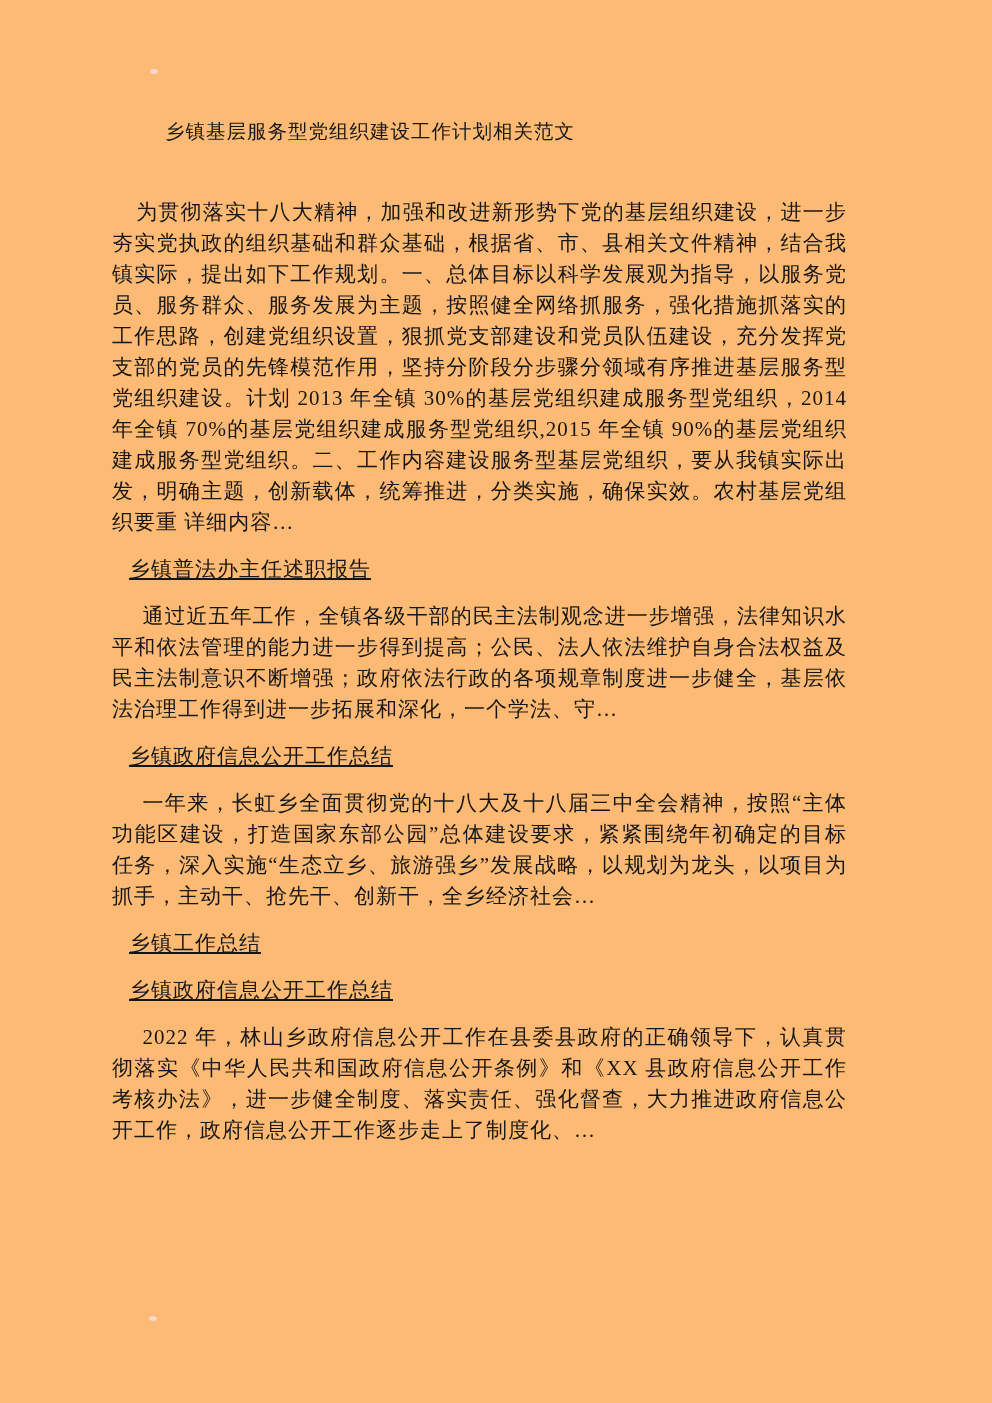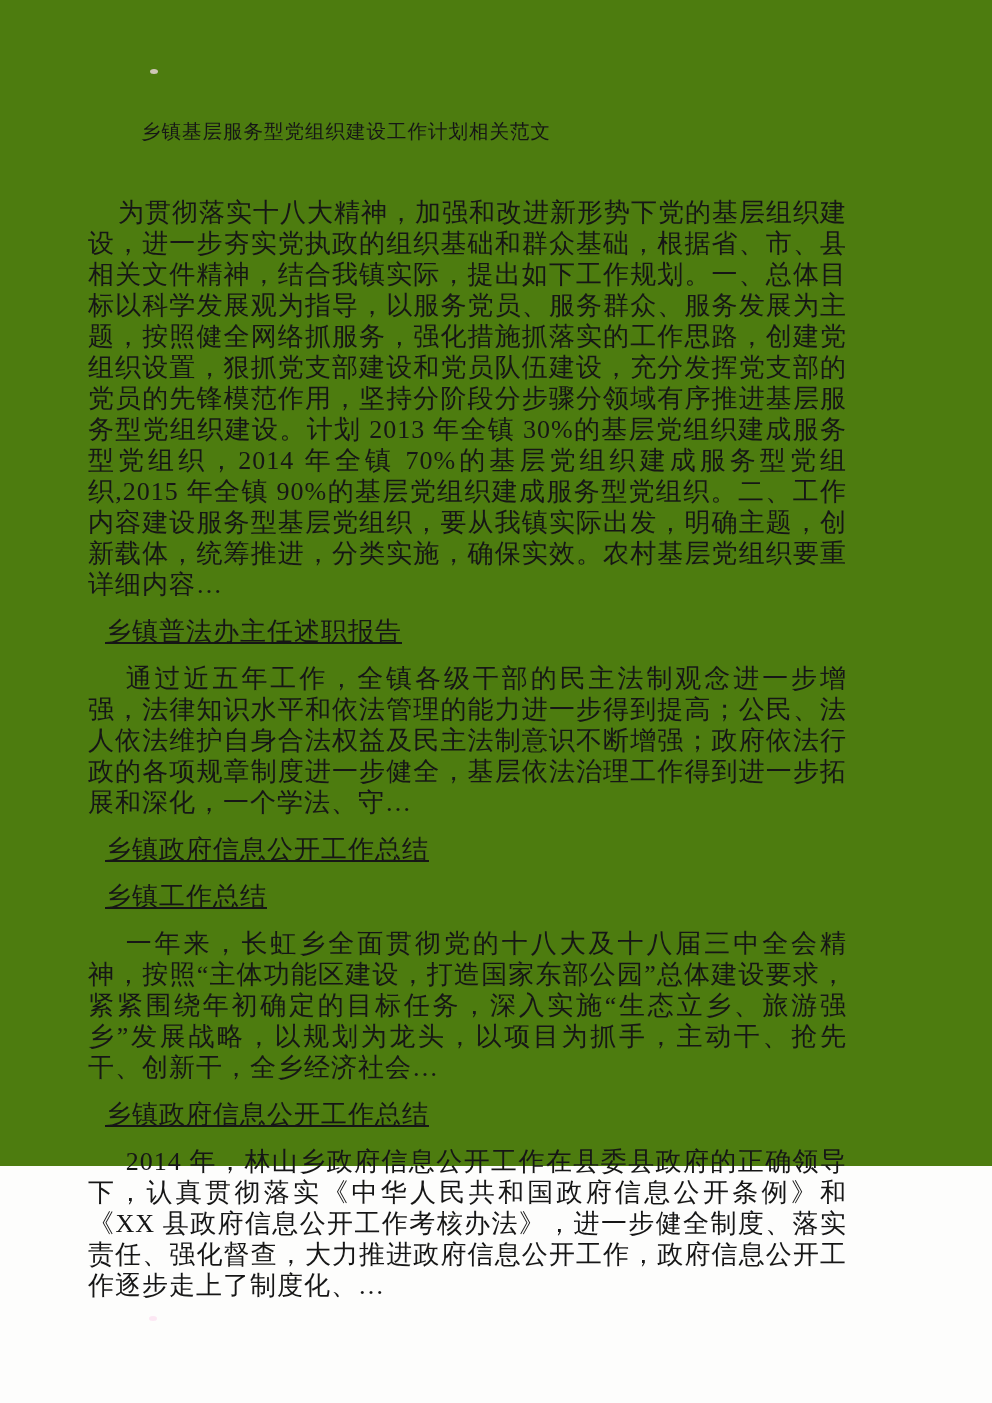--- a/index.html
+++ b/index.html
@@ -12,35 +12,35 @@
     height: 1403px;
     position: relative;
     overflow: hidden;
     font-family: "Liberation Serif", "DejaVu Serif", serif;
     color: #161616;
   }
   .page {
     position: absolute;
     top: 0; left: 0;
     width: 992px;
-    height: 1166px;
-    background: #4d7c0f;
+    height: 1403px;
+    background: #fdba74;
     box-sizing: border-box;
-    padding: 116px 145px 40px 88px;
+    padding: 116px 145px 40px 112px;
   }
   .doc-title {
     font-size: 19.5px;
     line-height: 31px;
     letter-spacing: 1px;
     padding-left: 53px;
     margin: 0 0 50px 0;
     font-weight: normal;
   }
   .block {
-    font-size: 26px;
+    font-size: 21px;
     line-height: 31px;
     letter-spacing: 1px;
     margin: 0 0 16px 0;
   }
   .para {
     text-align: justify;
     text-indent: 1.45em;
   }
   .para-first {
     text-indent: 1.15em;
@@ -73,24 +73,24 @@
   <p class="block para para-first">为贯彻落实十八大精神，加强和改进新形势下党的基层组织建设，进一步夯实党执政的组织基础和群众基础，根据省、市、县相关文件精神，结合我镇实际，提出如下工作规划。一、总体目标以科学发展观为指导，以服务党员、服务群众、服务发展为主题，按照健全网络抓服务，强化措施抓落实的工作思路，创建党组织设置，狠抓党支部建设和党员队伍建设，充分发挥党支部的党员的先锋模范作用，坚持分阶段分步骤分领域有序推进基层服务型党组织建设。计划 2013 年全镇 30%的基层党组织建成服务型党组织，2014 年全镇 70%的基层党组织建成服务型党组织,2015 年全镇 90%的基层党组织建成服务型党组织。二、工作内容建设服务型基层党组织，要从我镇实际出发，明确主题，创新载体，统筹推进，分类实施，确保实效。农村基层党组织要重 详细内容…</p>
 
 
   <p class="block item-title">乡镇普法办主任述职报告</p>
 
   <p class="block para">通过近五年工作，全镇各级干部的民主法制观念进一步增强，法律知识水平和依法管理的能力进一步得到提高；公民、法人依法维护自身合法权益及民主法制意识不断增强；政府依法行政的各项规章制度进一步健全，基层依法治理工作得到进一步拓展和深化，一个学法、守…</p>
 
   <p class="block item-title">乡镇政府信息公开工作总结</p>
 
 
+  <p class="block para">一年来，长虹乡全面贯彻党的十八大及十八届三中全会精神，按照“主体功能区建设，打造国家东部公园”总体建设要求，紧紧围绕年初确定的目标任务，深入实施“生态立乡、旅游强乡”发展战略，以规划为龙头，以项目为抓手，主动干、抢先干、创新干，全乡经济社会…</p>
+
   <p class="block item-title">乡镇工作总结</p>
-
-  <p class="block para">一年来，长虹乡全面贯彻党的十八大及十八届三中全会精神，按照“主体功能区建设，打造国家东部公园”总体建设要求，紧紧围绕年初确定的目标任务，深入实施“生态立乡、旅游强乡”发展战略，以规划为龙头，以项目为抓手，主动干、抢先干、创新干，全乡经济社会…</p>
 
   <p class="block item-title">乡镇政府信息公开工作总结</p>
 
-  <p class="block para">2014 年，林山乡政府信息公开工作在县委县政府的正确领导下，认真贯彻落实《中华人民共和国政府信息公开条例》和《XX 县政府信息公开工作考核办法》，进一步健全制度、落实责任、强化督查，大力推进政府信息公开工作，政府信息公开工作逐步走上了制度化、…</p>
+  <p class="block para">2022 年，林山乡政府信息公开工作在县委县政府的正确领导下，认真贯彻落实《中华人民共和国政府信息公开条例》和《XX 县政府信息公开工作考核办法》，进一步健全制度、落实责任、强化督查，大力推进政府信息公开工作，政府信息公开工作逐步走上了制度化、…</p>
 
 </div>
 
 <div class="scan-artifact artifact-top"></div>
 <div class="scan-artifact artifact-bottom"></div>
 
 </body></html>

